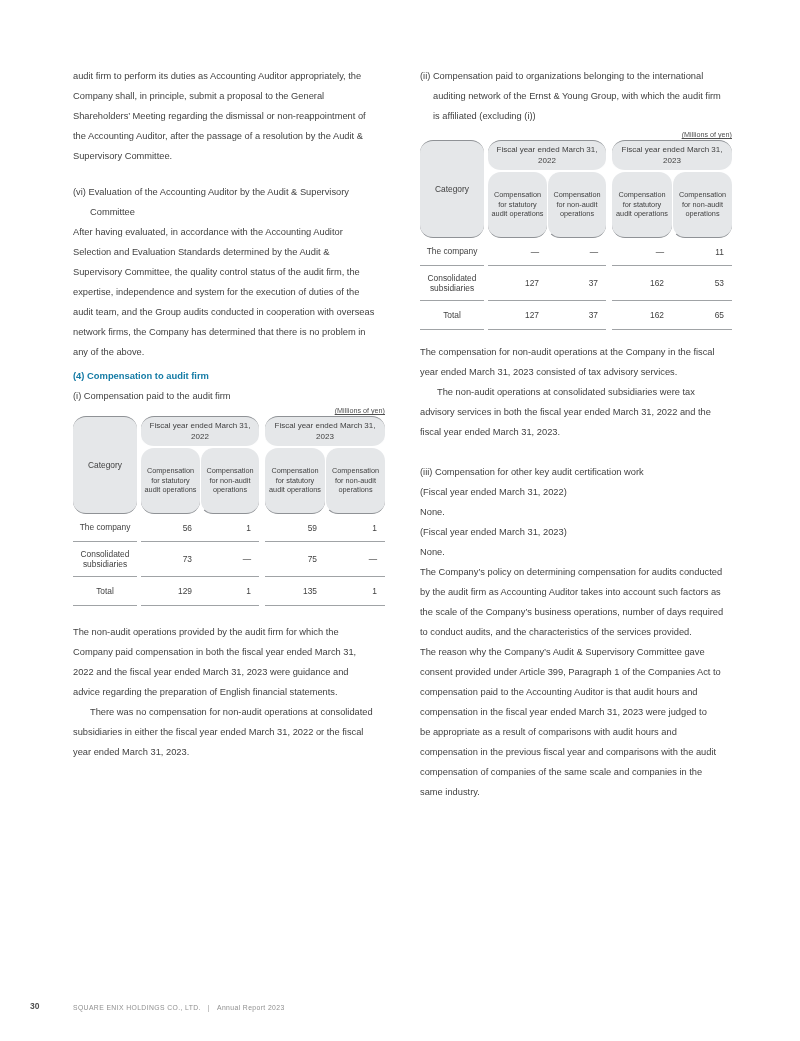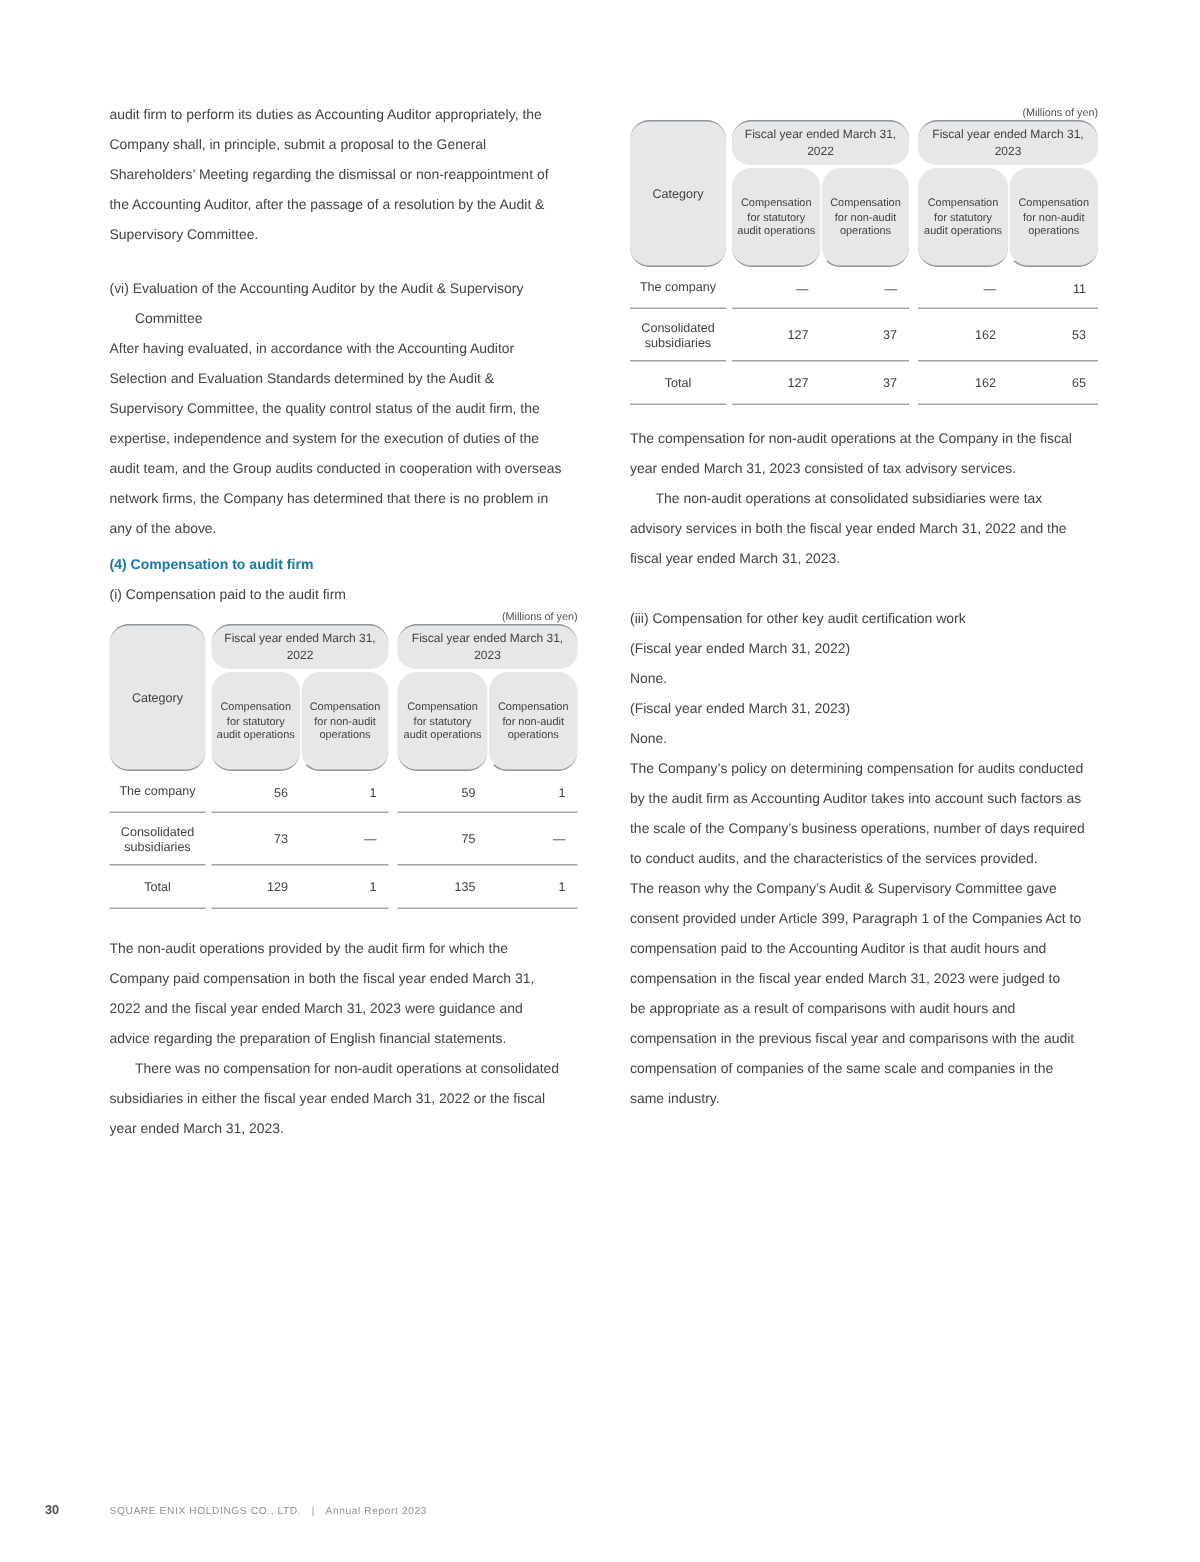--- a/index.html
+++ b/index.html
@@ -32,20 +32,21 @@
     font-weight: bold;
     color: #147ba5;
     margin: 0;
   }
   .units-note {
     font-size: 7.2px;
     line-height: 11px;
     text-align: right;
     color: #4f4f4f;
     margin: 0;
+    text-decoration: underline;
   }
 
   
   .fin-table {
     display: grid;
     grid-template-columns: 64px 4px 59px 59px 6px 60px 60px;
     grid-template-rows: 32px 66px 28px 35px 29px;
     width: 312px;
   }
   .cell { box-sizing: border-box; display: flex; align-items: center; }
@@ -158,20 +159,23 @@
     <p class="para" style="margin-top:16px">The non-audit operations provided by the audit firm for which the
 Company paid compensation in both the fiscal year ended March 31,
 2022 and the fiscal year ended March 31, 2023 were guidance and
 advice regarding the preparation of English financial statements.</p>
     <p class="para indent-first">There was no compensation for non-audit operations at consolidated
 subsidiaries in either the fiscal year ended March 31, 2022 or the fiscal
 year ended March 31, 2023.</p>
   </div>
 
   <div class="col col-right">
+    <p class="para hang-num">(ii) Compensation paid to organizations belonging to the international
+auditing network of the Ernst &amp; Young Group, with which the audit firm
+is affiliated (excluding (i))</p>
     <p class="units-note" style="margin-top:3px">(Millions of yen)</p>
 
     <div class="fin-table">
       <div class="cell h-bg cat-head" style="grid-area:1/1/3/2">Category</div>
       <div class="cell h-bg year-head" style="grid-area:1/3/2/5">Fiscal year ended March 31, 2022</div>
       <div class="cell h-bg year-head" style="grid-area:1/6/2/8">Fiscal year ended March 31, 2023</div>
       <div class="cell h-bg sub-head" style="grid-area:2/3">Compensation for statutory audit operations</div>
       <div class="cell h-bg sub-head sub-sep" style="grid-area:2/4">Compensation for non-audit operations</div>
       <div class="cell h-bg sub-head" style="grid-area:2/6">Compensation for statutory audit operations</div>
       <div class="cell h-bg sub-head sub-sep" style="grid-area:2/7">Compensation for non-audit operations</div>

